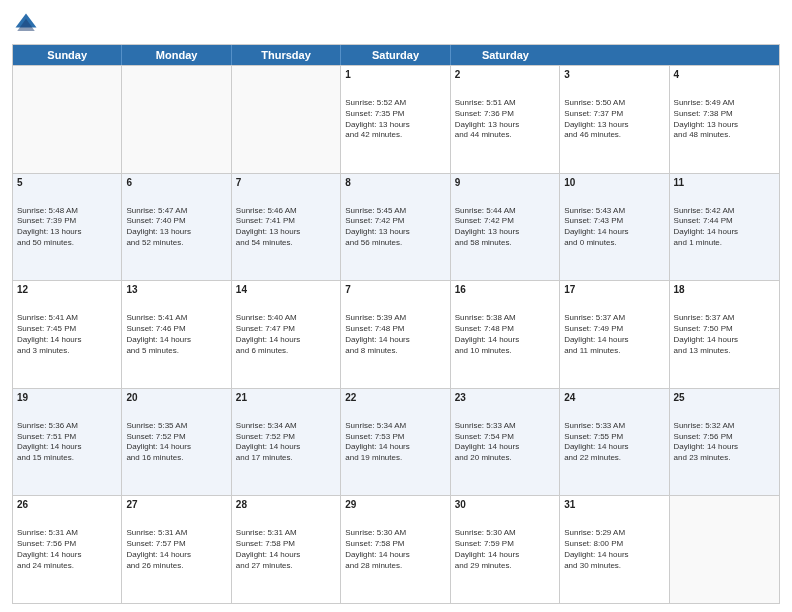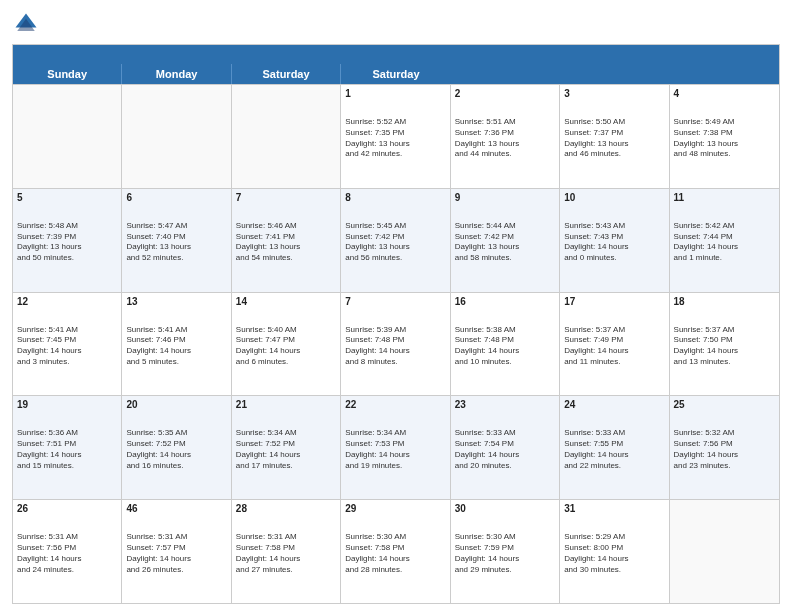--- a/index.html
+++ b/index.html
@@ -64,21 +64,20 @@
       grid-template-columns: repeat(7, 1fr);
       background: #2c6fad;
     }
     .cal-header-cell {
       color: #fff;
       font-size: 11px;
       font-weight: bold;
       padding: 4px 4px;
       text-align: center;
       border-right: 1px solid #5590c8;
-      margin-top: 19px;
     }
     .cal-header-cell:last-child { border-right: none; }
     .cal-body {
       display: flex;
       flex-direction: column;
       flex: 1;
     }
     .cal-row {
       display: grid;
       grid-template-columns: repeat(7, 1fr);
@@ -128,20 +127,21 @@
     <div class="title-block">
       <div class="main-title"></div>
       <div class="subtitle"></div>
     </div>
   </div>
 
   <div class="calendar">
     <div class="cal-header">
     <div class="cal-header-cell">Sunday</div>
         <div class="cal-header-cell">Monday</div>
+        <div class="cal-header-cell">Thursday</div>
         <div class="cal-header-cell">Saturday</div>
         <div class="cal-header-cell">Saturday</div>
       </div>
     <div class="cal-body">
     <div class="cal-row">
           <div class="cal-cell empty"></div>
           <div class="cal-cell empty"></div>
           <div class="cal-cell empty"></div>
           <div class="cal-cell">
             <div class="day-num">1</div>
@@ -249,21 +249,21 @@
             <div class="day-num">25</div>
             <div class="cell-text">Sunrise: 5:32 AM<br>Sunset: 7:56 PM<br>Daylight: 14 hours<br>and 23 minutes.</div>
           </div>
         </div>
         <div class="cal-row">
           <div class="cal-cell">
             <div class="day-num">26</div>
             <div class="cell-text">Sunrise: 5:31 AM<br>Sunset: 7:56 PM<br>Daylight: 14 hours<br>and 24 minutes.</div>
           </div>
           <div class="cal-cell">
-            <div class="day-num">46</div>
+            <div class="day-num">27</div>
             <div class="cell-text">Sunrise: 5:31 AM<br>Sunset: 7:57 PM<br>Daylight: 14 hours<br>and 26 minutes.</div>
           </div>
           <div class="cal-cell">
             <div class="day-num">28</div>
             <div class="cell-text">Sunrise: 5:31 AM<br>Sunset: 7:58 PM<br>Daylight: 14 hours<br>and 27 minutes.</div>
           </div>
           <div class="cal-cell">
             <div class="day-num">29</div>
             <div class="cell-text">Sunrise: 5:30 AM<br>Sunset: 7:58 PM<br>Daylight: 14 hours<br>and 28 minutes.</div>
           </div>

